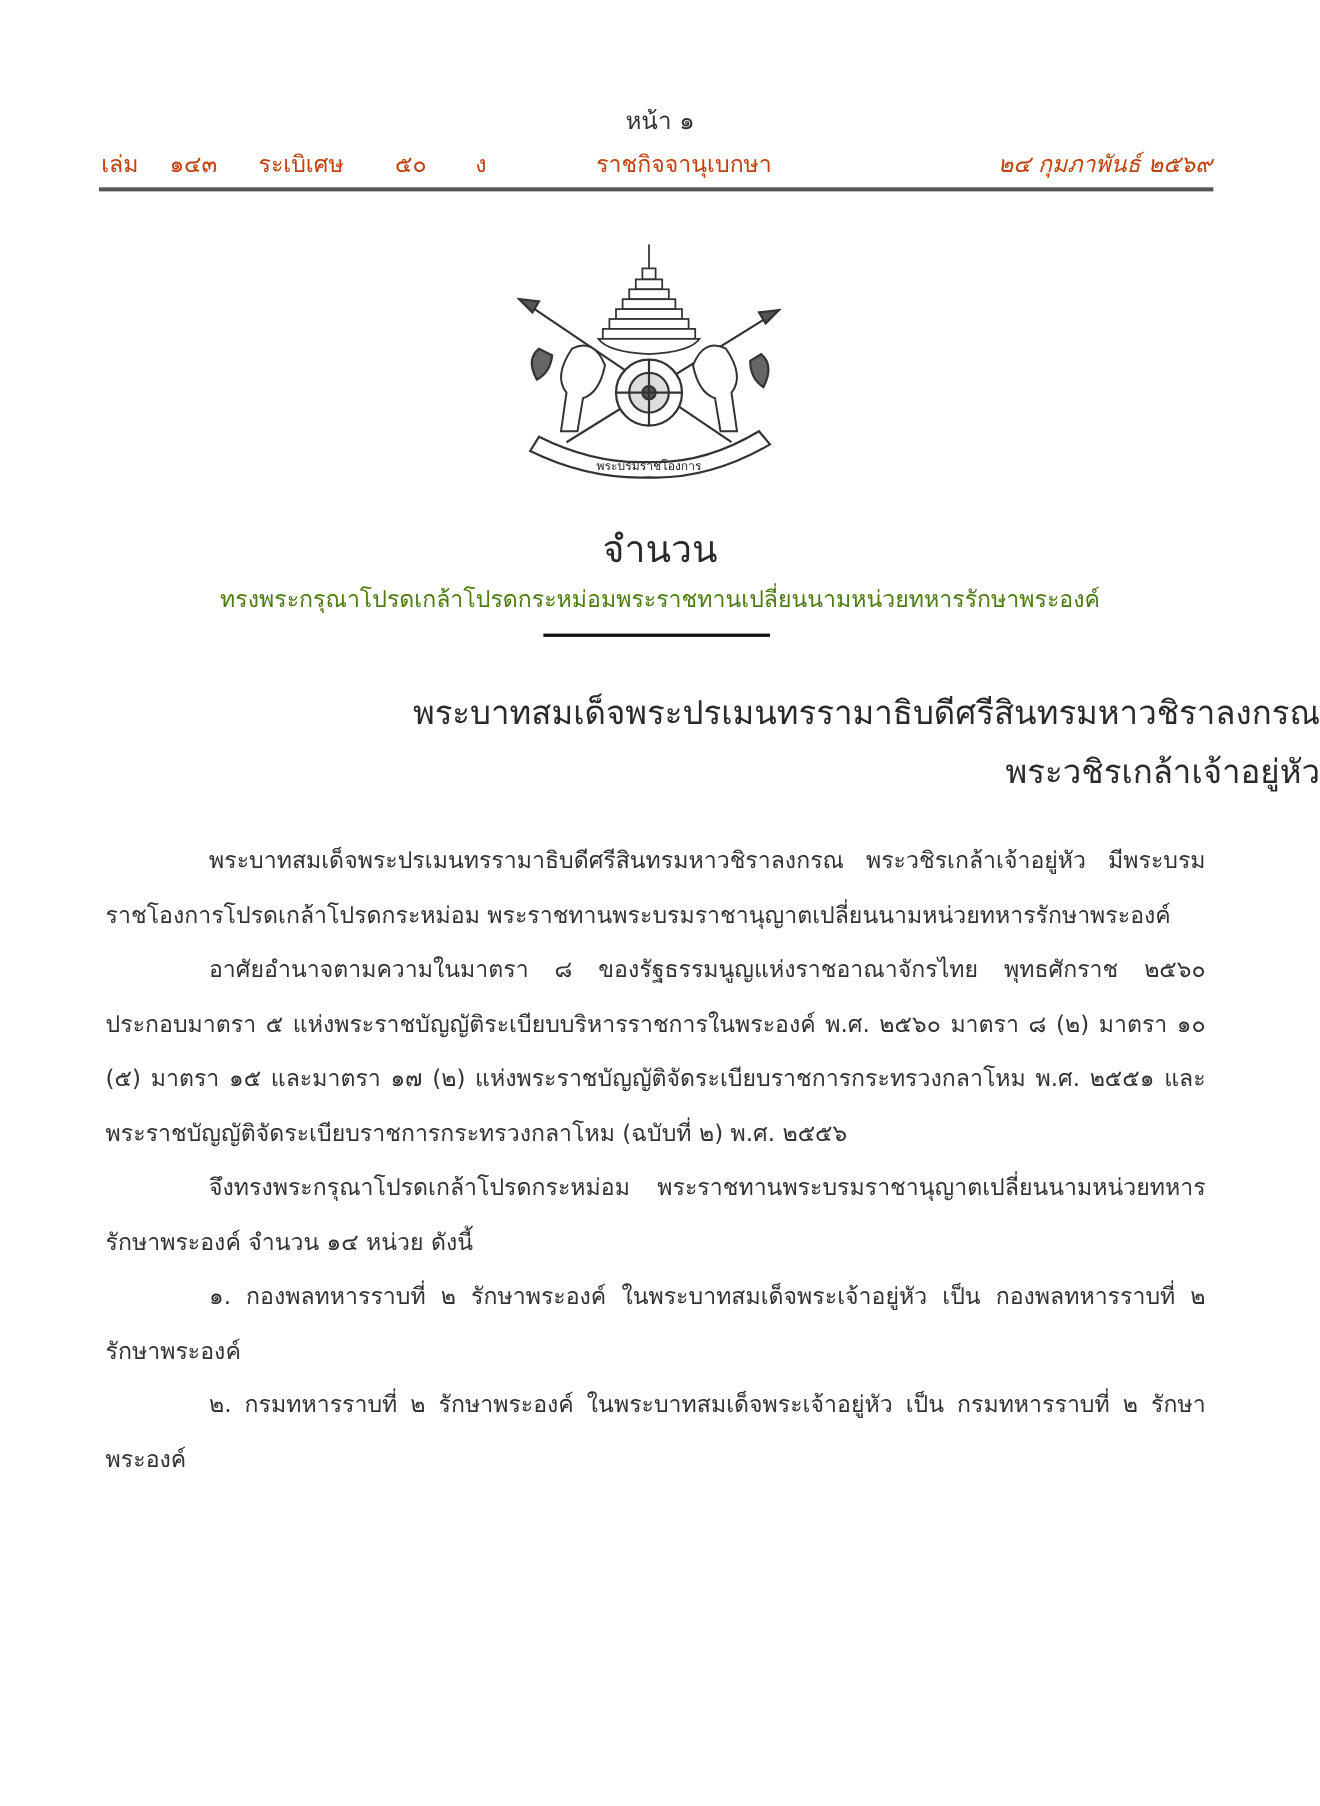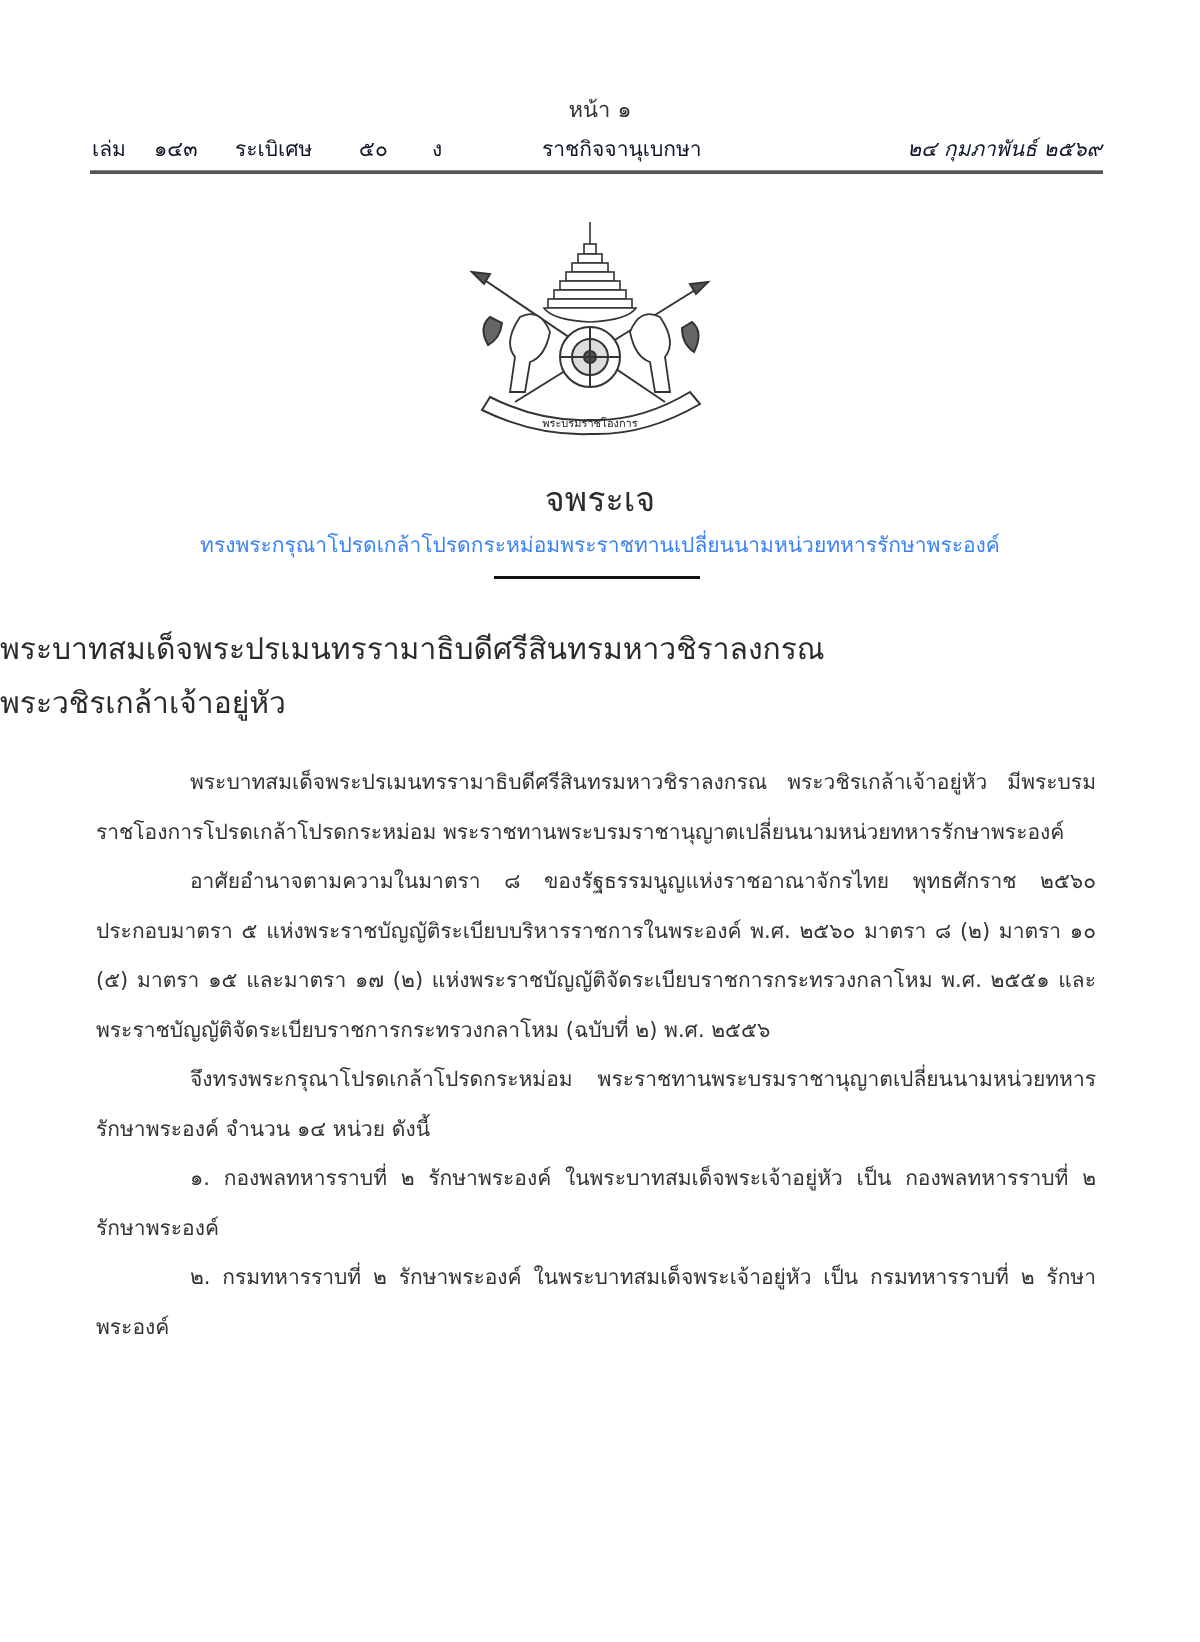--- a/index.html
+++ b/index.html
@@ -10,21 +10,21 @@
   }
   .page { position: absolute; left: 0; top: 0; width: 1200px; height: 1642px; }
 
   
   .page-no {
     position: absolute; top: 92px; left: 0; width: 100%;
     text-align: center; font-size: 22px; color: #333;
   }
   .header-row {
     position: absolute; top: 132px; left: 92px; width: 1010px; height: 32px;
-    font-size: 21px; color: #0f172a;
+    font-size: 21px; color: #c2410c;
   }
   .header-row span { position: absolute; top: 0; white-space: nowrap; }
   .h-vol-label { left: 0; }
   .h-vol-num { left: 62px; }
   .h-sec-label { left: 143px; }
   .h-sec-num { left: 267px; }
   .h-sec-type { left: 340px; }
   .h-gazette { left: 418px; margin-left: 32px; }
   .h-date { right: 0; font-style: italic; }
   .header-rule {
@@ -35,28 +35,28 @@
   
   .emblem { position: absolute; left: 460px; top: 222px; width: 260px; height: 220px; }
 
   
   .title {
     position: absolute; top: 472px; left: 0; width: 100%;
     text-align: center; font-size: 34px; color: #2a2a2a;
   }
   .subtitle {
     position: absolute; top: 528px; left: 0; width: 100%;
-    text-align: center; font-size: 21px; color: #3b82f6;
+    text-align: center; font-size: 21px; color: #4d7c0f;
   }
   .title-rule {
     position: absolute; top: 576px; left: 494px; width: 206px; height: 3px; background: #111;
   }
   .monarch {
     position: absolute; top: 622px; left: 0; width: 100%;
-    text-align: left; font-size: 30px; line-height: 54px; color: #2a2a2a;
+    text-align: right; font-size: 30px; line-height: 54px; color: #2a2a2a;
   }
 
   
   .body-text {
     position: absolute; top: 758px; left: 96px; width: 1000px;
     font-size: 21px; line-height: 49.5px; color: #333;
     text-align: justify;
   }
   .body-text p { margin: 0; text-indent: 94px; }
 </style>
@@ -114,21 +114,21 @@
         <circle cx="130" cy="135" r="6" fill="#555"></circle>
         <line x1="130" y1="105" x2="130" y2="165"></line>
         <line x1="100" y1="135" x2="160" y2="135"></line>
       </g>
 
       <path d="M30 175 Q80 200 130 198 Q180 200 230 170 L240 182 Q185 214 130 212 Q75 214 22 188 Z" fill="#fff" stroke="#333" stroke-width="2"></path>
       <text x="130" y="205" font-size="11" text-anchor="middle" fill="#222" font-family="DejaVu Sans, sans-serif">พระบรมราชโองการ</text>
     </svg>
   </div>
 
-  <div class="title">จพระเจ</div>
+  <div class="title">จำนวน</div>
   <div class="subtitle">ทรงพระกรุณาโปรดเกล้าโปรดกระหม่อมพระราชทานเปลี่ยนนามหน่วยทหารรักษาพระองค์</div>
   <div class="title-rule"></div>
 
   <div class="monarch">
     <div>พระบาทสมเด็จพระปรเมนทรรามาธิบดีศรีสินทรมหาวชิราลงกรณ</div>
     <div>พระวชิรเกล้าเจ้าอยู่หัว</div>
   </div>
 
   <div class="body-text">
     <p>พระบาทสมเด็จพระปรเมนทรรามาธิบดีศรีสินทรมหาวชิราลงกรณ พระวชิรเกล้าเจ้าอยู่หัว มีพระบรมราชโองการโปรดเกล้าโปรดกระหม่อม พระราชทานพระบรมราชานุญาตเปลี่ยนนามหน่วยทหารรักษาพระองค์</p>

